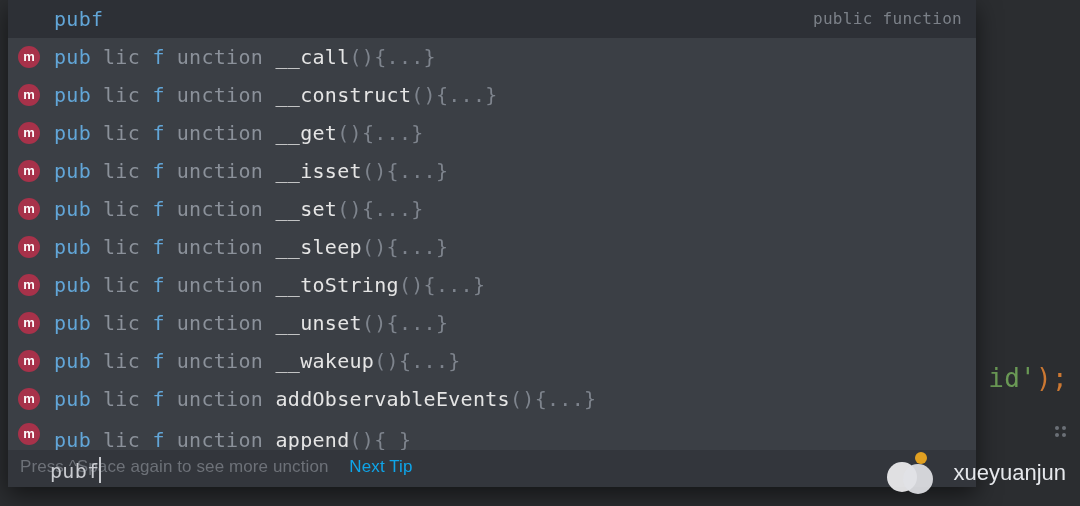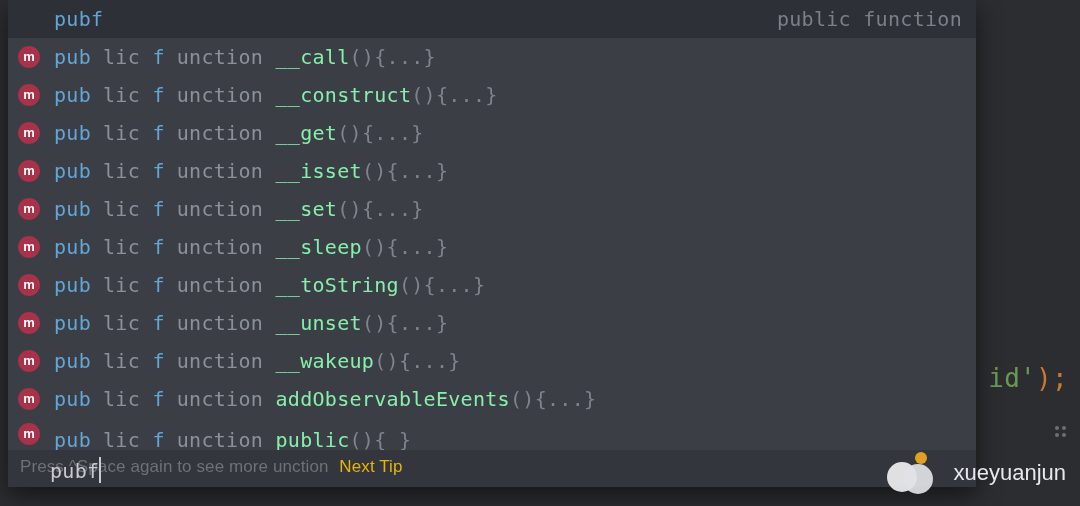--- a/index.html
+++ b/index.html
@@ -50,47 +50,47 @@
       margin-right: 14px;
       flex-shrink: 0;
       font-family: "Helvetica Neue", Arial, sans-serif;
     }
     .code-text {
       flex: 1;
       letter-spacing: 0.3px;
     }
     .hl-pub { color: #62a6d8; }
     .hl-rest { color: #8b919a; margin-left: 12px; }
-    .hl-name { color: #86efac; }
+    .hl-name { color: #e5e5e5; }
     .hl-paren { color: #7e848d; }
     .hl-brace { color: #7e848d; }
     .row-hint {
       color: #7b8088;
-      font-size: 20px;
+      font-size: 16px;
       letter-spacing: 0.3px;
     }
     .partial-row {
       display: flex;
       align-items: center;
       padding: 0 14px 0 10px;
       height: 32px;
       overflow: hidden;
     }
     .partial-row .code-text {
       transform: translateY(6px);
     }
     .tip-bar {
       background: #33363c;
       padding: 3px 12px 5px;
       font-size: 17px;
       font-family: "Helvetica Neue", Arial, sans-serif;
       color: #6d7178;
       letter-spacing: 0.1px;
     }
-    .tip-link { color: #eab308; margin-left: 6px; }
+    .tip-link { color: #0ea5e9; margin-left: 16px; }
     .editor-behind {
       position: absolute;
       left: 0; right: 0; bottom: 0; height: 506px;
       background: #2b2d30;
       z-index: -1;
     }
     .editor-line {
       position: absolute;
       left: 50px;
       bottom: 18px;
@@ -219,21 +219,21 @@
       </div>
       <div class="suggestion-row">
         <span class="row-icon">m</span>
         <span class="code-text"><span class="hl-pub">pub</span><span class="hl-rest">lic </span><span class="hl-pub">f</span><span class="hl-rest">unction </span><span class="hl-name">addObservableEvents</span><span class="hl-paren">()</span><span class="hl-brace">{...}</span></span>
       </div>
     </div>
 
   <div class="partial-row">
     <span class="row-icon">m</span>
     <span class="code-text">
-      <span class="hl-pub">pub</span><span class="hl-rest">lic </span><span class="hl-pub">f</span><span class="hl-rest">unction </span><span class="hl-name">public</span><span class="hl-paren">()</span><span class="hl-brace">{  }</span>
+      <span class="hl-pub">pub</span><span class="hl-rest">lic </span><span class="hl-pub">f</span><span class="hl-rest">unction </span><span class="hl-name">append</span><span class="hl-paren">()</span><span class="hl-brace">{  }</span>
     </span>
   </div>
 
   <div class="tip-bar">
     <span>Press ^Space again to see more unction</span>
     <span class="tip-link">Next Tip</span>
   </div>
 </div>
 
 <div class="dots-more">

